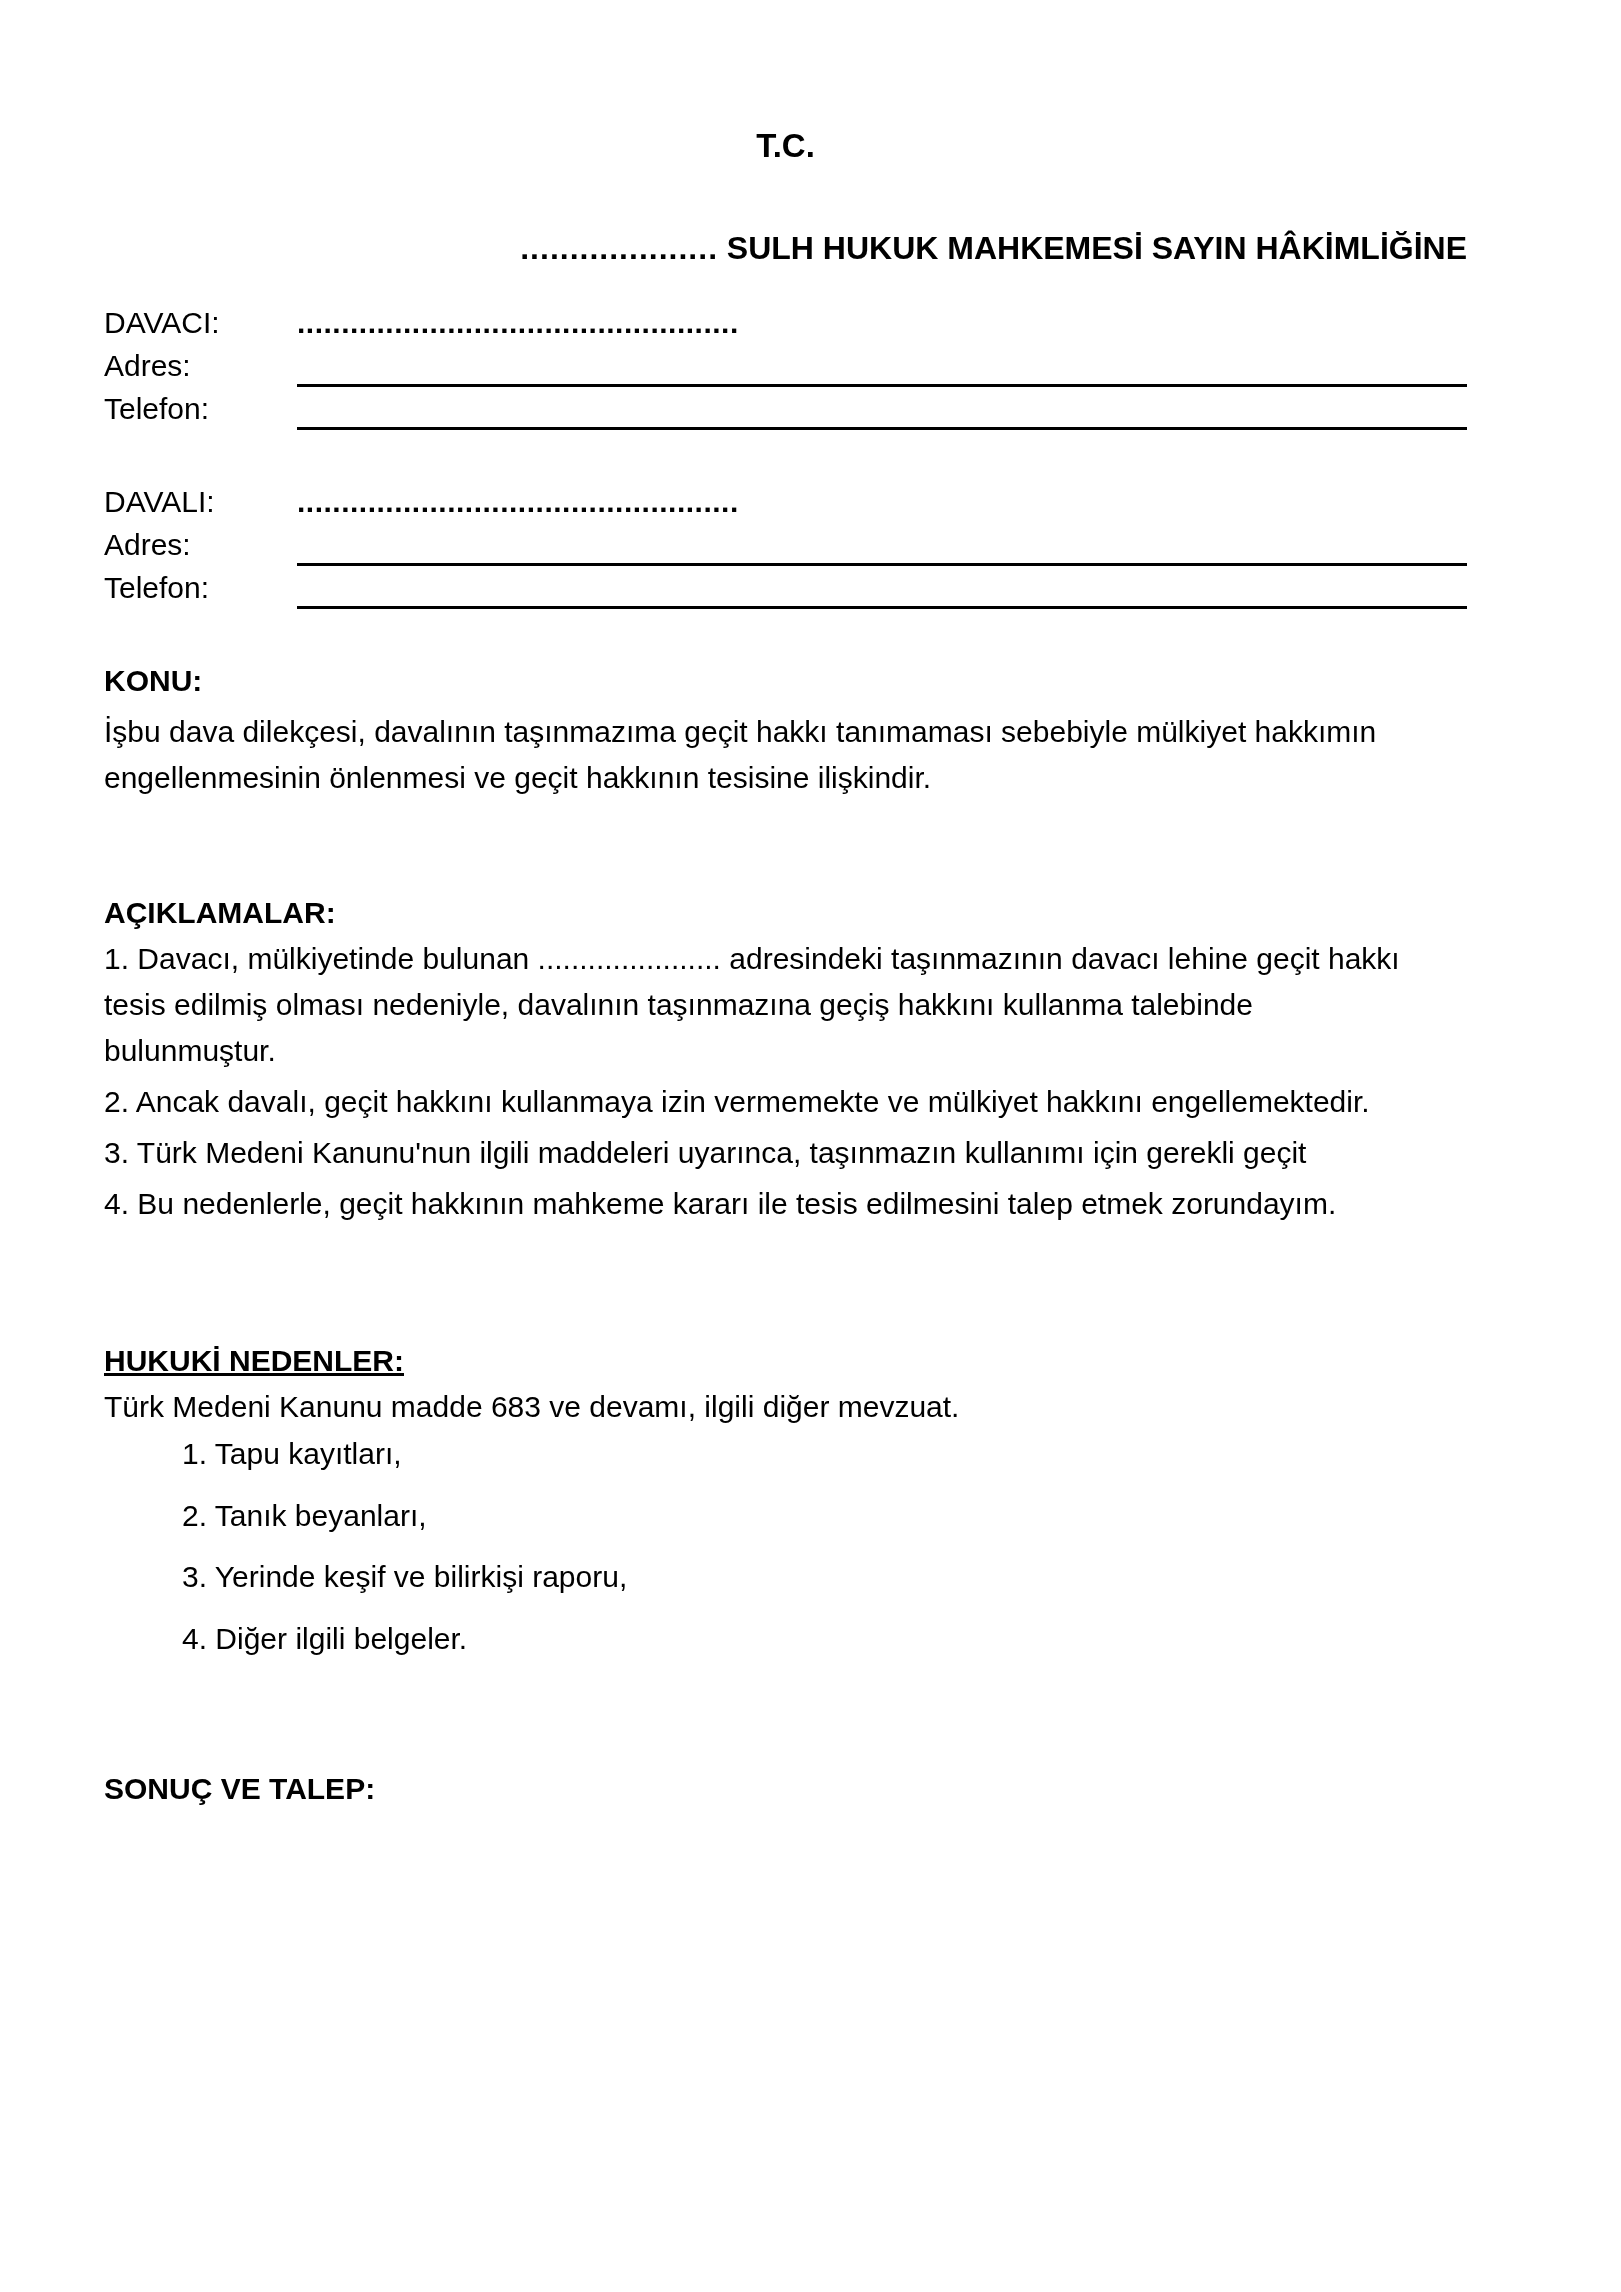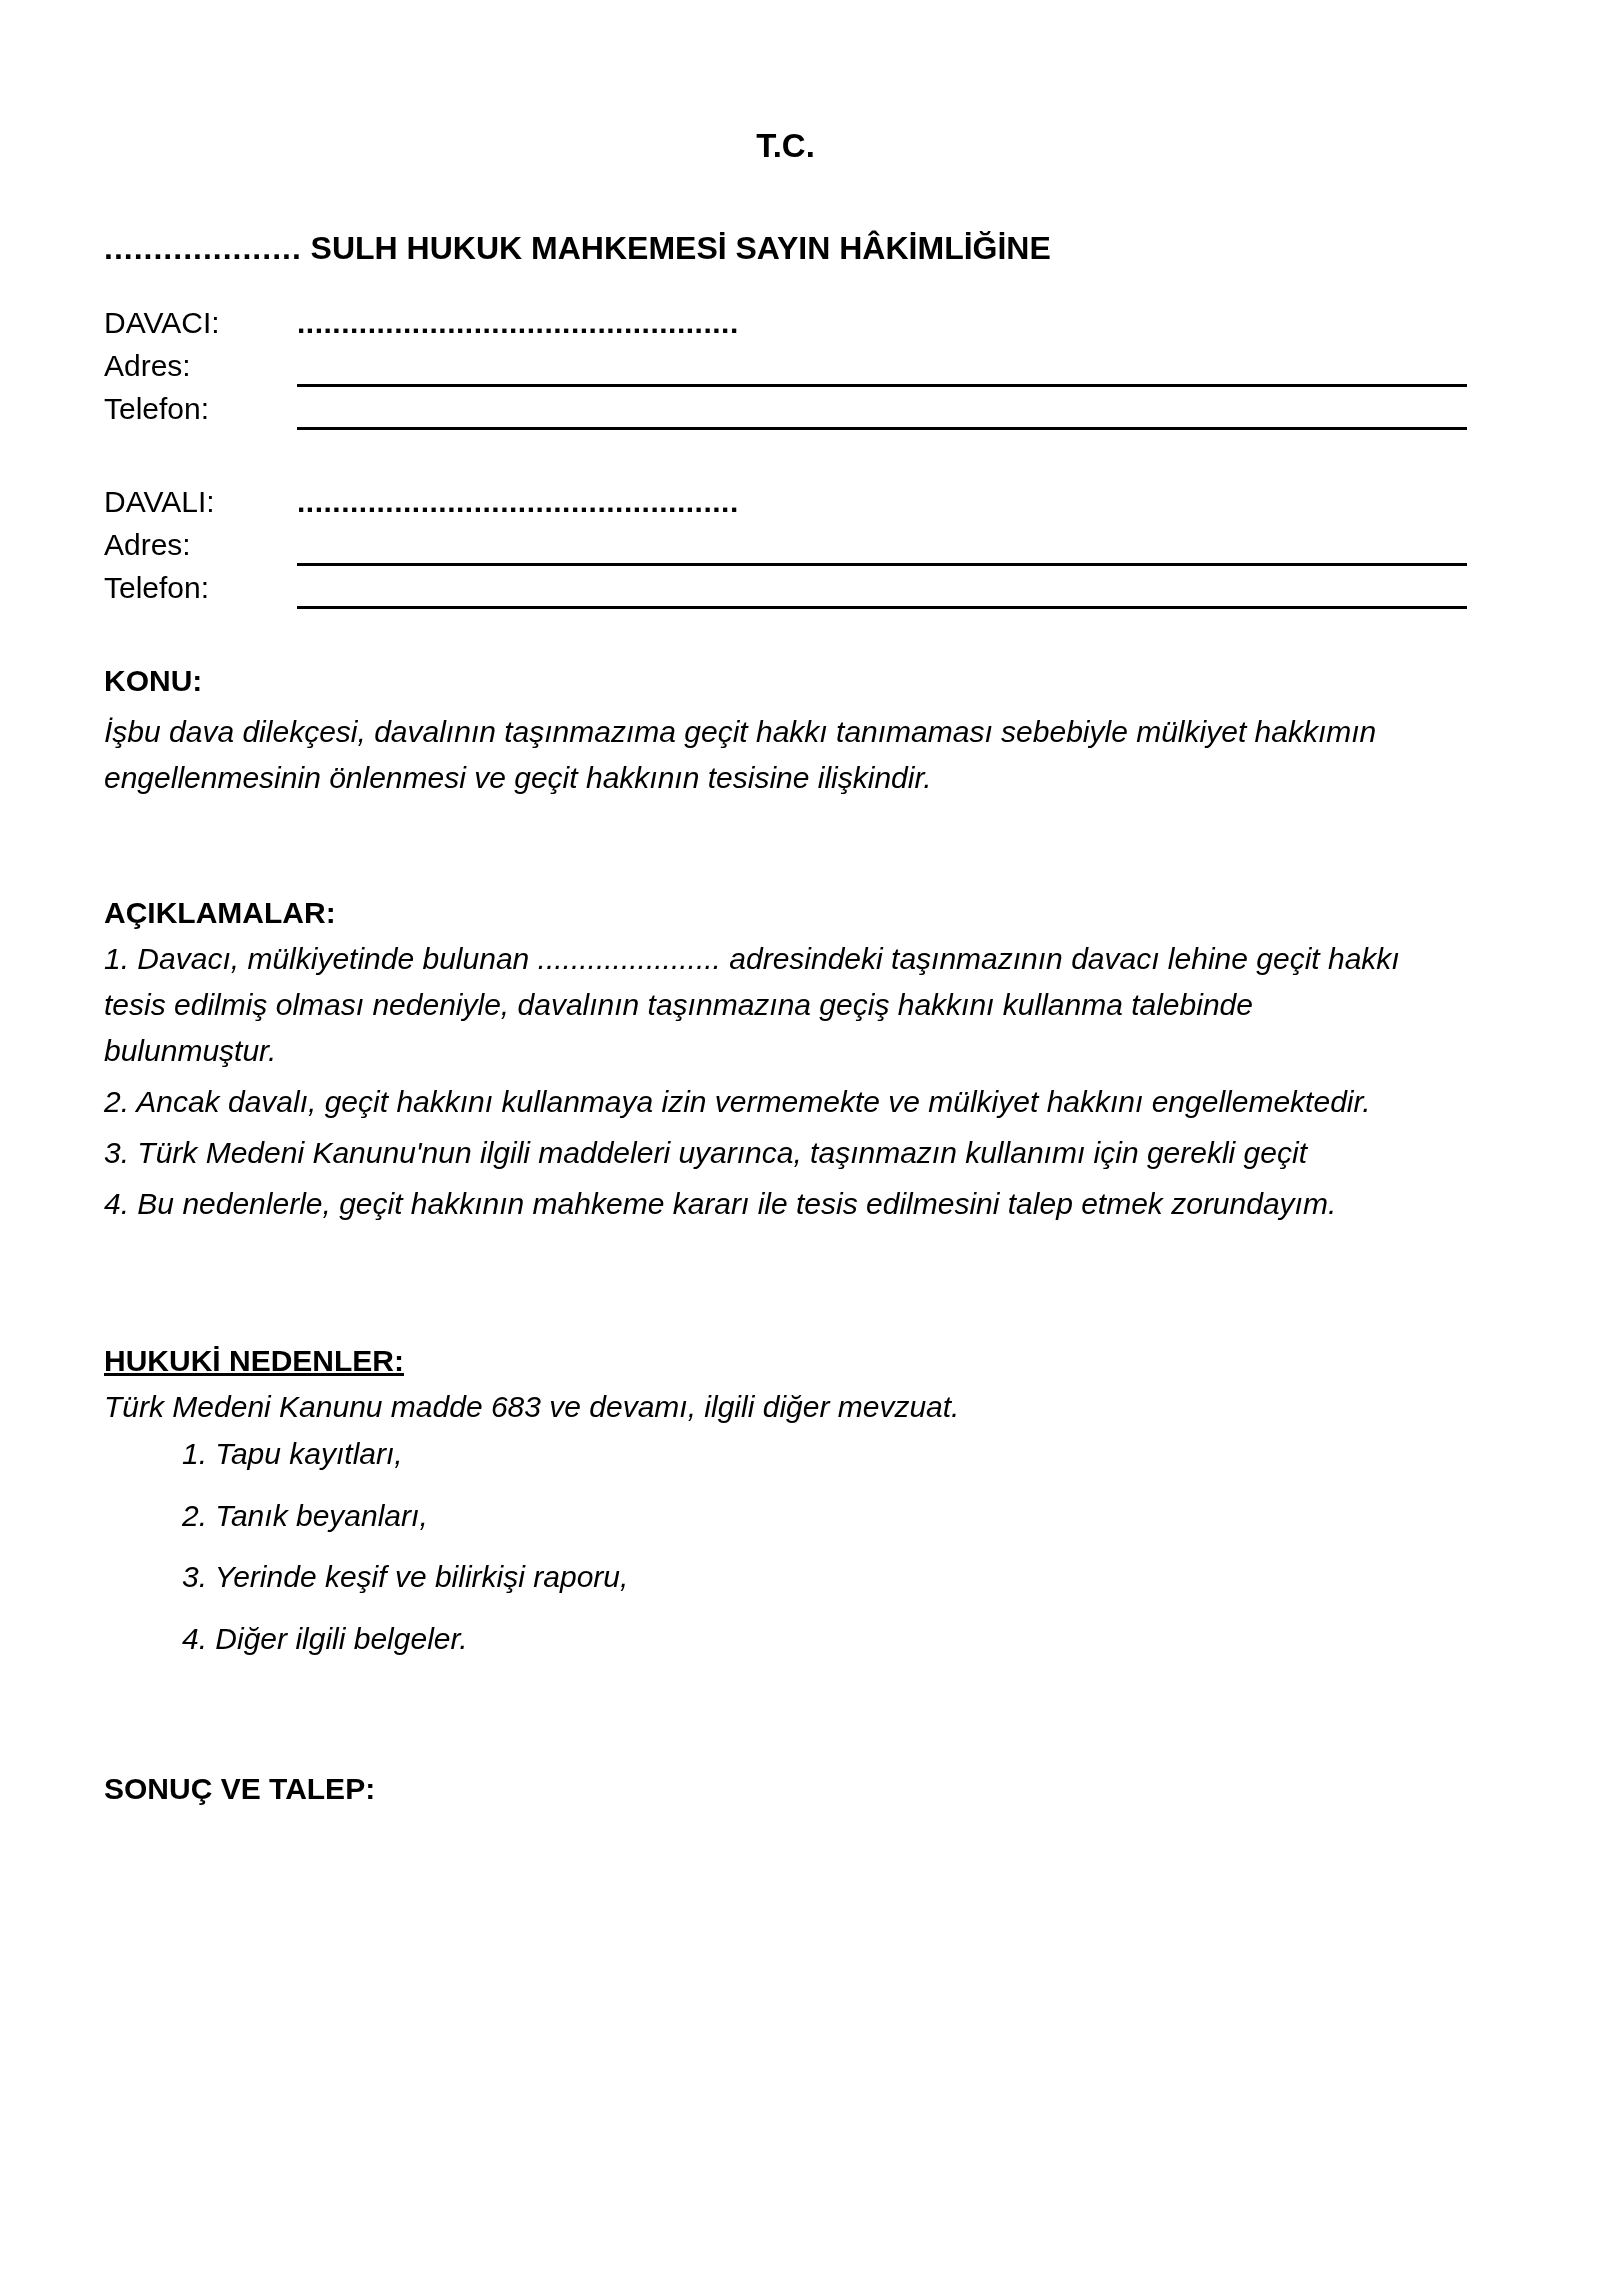--- a/index.html
+++ b/index.html
@@ -6,33 +6,33 @@
   body {
     width: 1621px; height: 2293px;
     background: #ffffff;
     color: #000000;
     font-family: "Liberation Sans", sans-serif;
     font-size: 30px;
     overflow: hidden;
   }
   .page { padding: 0 154px 0 104px; }
 
-  .line { line-height: 46px; height: 46px; white-space: nowrap; font-style: italic; }
+  .line { line-height: 46px; height: 46px; white-space: nowrap; }
 
   .tc-title {
     margin-top: 123px;
     text-align: center;
     font-weight: bold;
     font-size: 33px;
     line-height: 46px; height: 46px;
   }
 
   .court-heading {
     margin-top: 56px;
-    text-align: left;
+    text-align: right;
     font-weight: bold;
     font-size: 32px;
     line-height: 46px; height: 46px;
     white-space: nowrap;
   }
   .court-heading .dots { letter-spacing: 1px; }
   .court-heading .title { margin-left: 8.8px; }
 
   .party { }
   .party .row { display: flex; height: 43px; line-height: 43px; }

